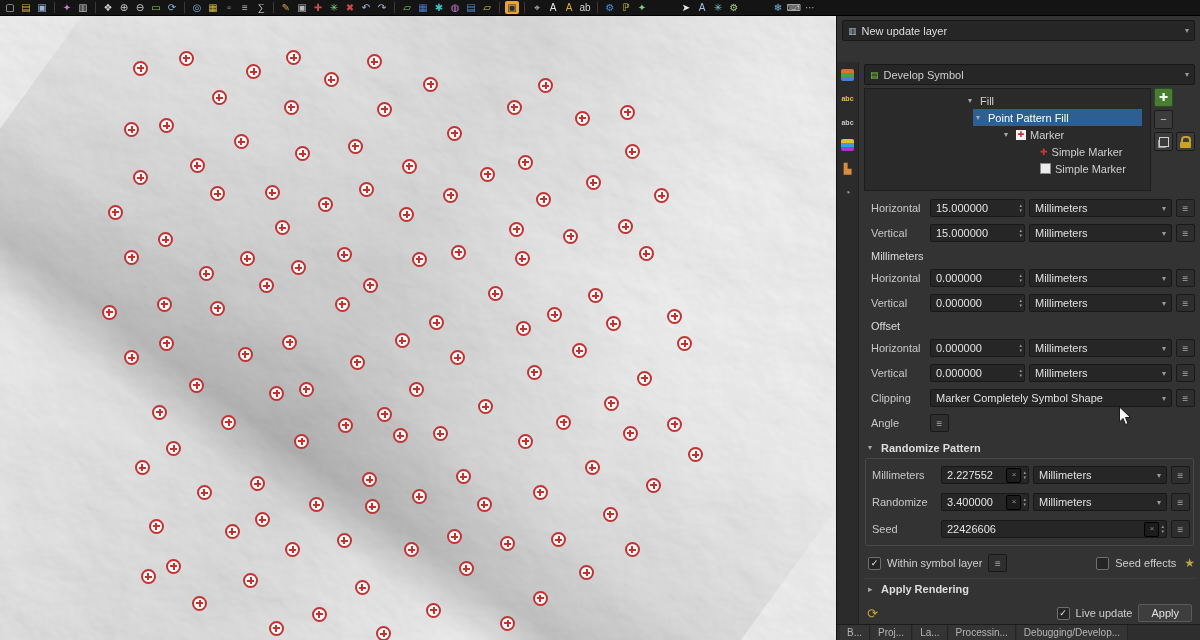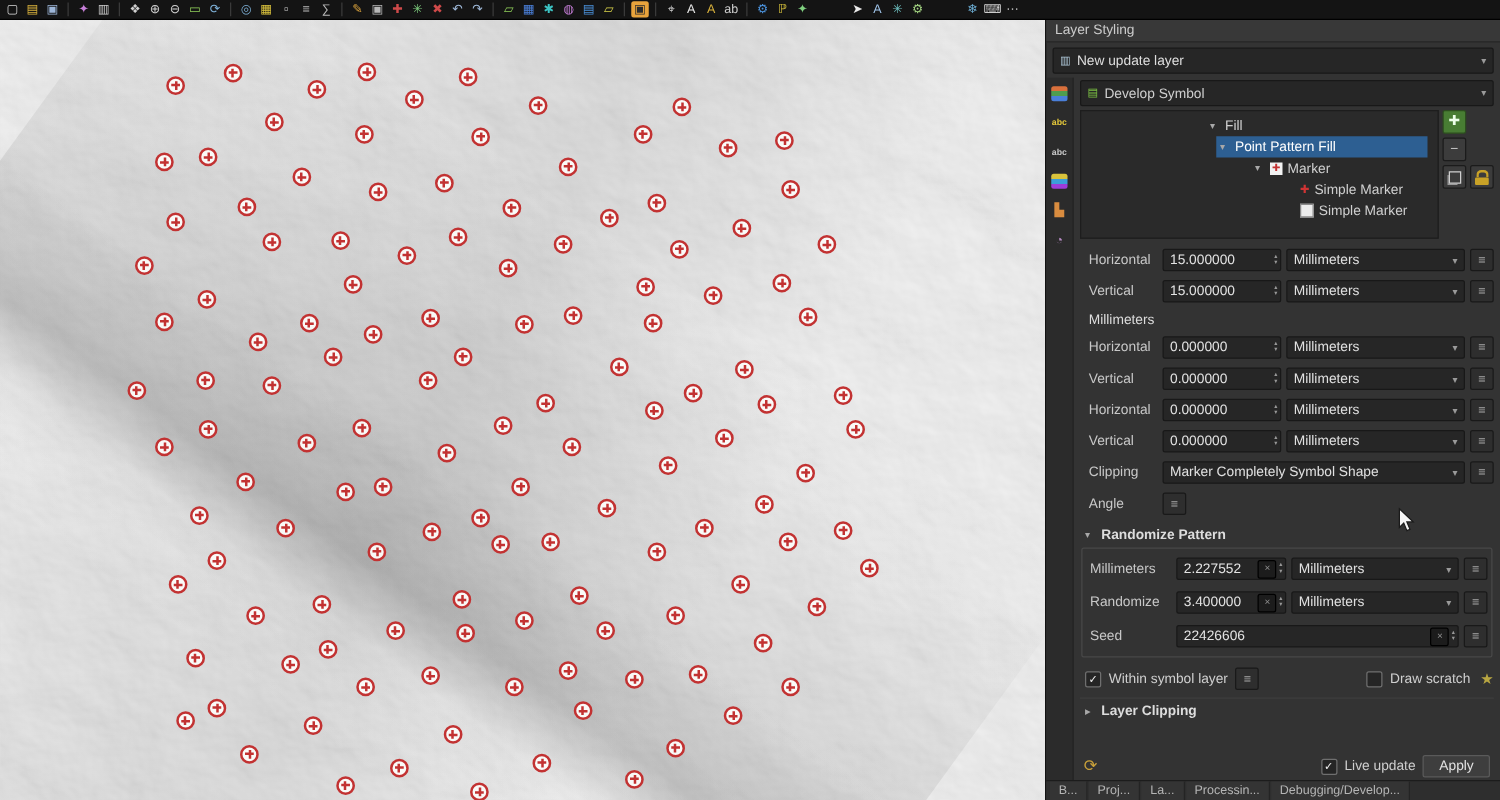--- a/index.html
+++ b/index.html
@@ -303,21 +303,20 @@
       <div class="marker" style="left: 426.239px; top: 586.784px;"></div>
       <div class="marker" style="left: 376.479px; top: 610.122px;"></div>
       <div class="marker" style="left: 624.609px; top: 526.122px;"></div>
       <div class="marker" style="left: 579.295px; top: 549.058px;"></div>
       <div class="marker" style="left: 532.714px; top: 574.962px;"></div>
       <div class="marker" style="left: 500.238px; top: 599.962px;"></div>
     </div>
 </div>
 
 <aside class="panel">
-  <div class="panel-title">Layer Styling</div>
 
   <div class="layer-combo">
     <span class="lyr-ico">▥</span>
     <span>New update layer</span>
     <span class="combo-arr">▾</span>
   </div>
 
   <div class="panel-body">
     <div class="side-strip" id="sidestrip">
         <span class="sicon" style="background: linear-gradient(rgb(217, 112, 60) 0px, rgb(217, 112, 60) 33%, rgb(79, 157, 79) 33%, rgb(79, 157, 79) 66%, rgb(74, 127, 217) 66%, rgb(74, 127, 217) 100%); width: 13px; height: 12px; border-radius: 2px;"></span>
@@ -437,20 +436,21 @@
                 <i>▴</i>
                 <i>▾</i>
               </span>
             </div>
             <div class="combo">
               <span class="combo-txt">Millimeters</span>
               <span class="combo-arr">▾</span>
             </div>
             <button class="dd">≡</button>
           </div>
+          <div class="psection">Offset</div>
           <div class="prow">
             <span class="plabel">Horizontal</span>
             <div class="spin">
               <span class="spin-val">0.000000</span>
               <span class="spin-arrows">
                 <i>▴</i>
                 <i>▾</i>
               </span>
             </div>
             <div class="combo">
@@ -539,27 +539,27 @@
         </div>
 
       <div class="enable-row">
         <span class="cb checked">
             <i>✓</i>
           </span>
         <span>Within symbol layer</span>
         <button class="dd">≡</button>
         <span class="fspacer"></span>
         <span class="cb"></span>
-        <span>Draw scratch</span>
+        <span>Seed effects</span>
         <button class="star">★</button>
       </div>
 
       <div class="render-row">
         <span class="tcaret">▸</span>
-        <span>Layer Clipping</span>
+        <span>Apply Rendering</span>
       </div>
 
       <div class="footer">
         <span class="refresh-ico">⟳</span>
         <span class="fspacer"></span>
         <span class="cb checked">
             <i>✓</i>
           </span>
         <span>Live update</span>
         <button class="apply-btn">Apply</button>

